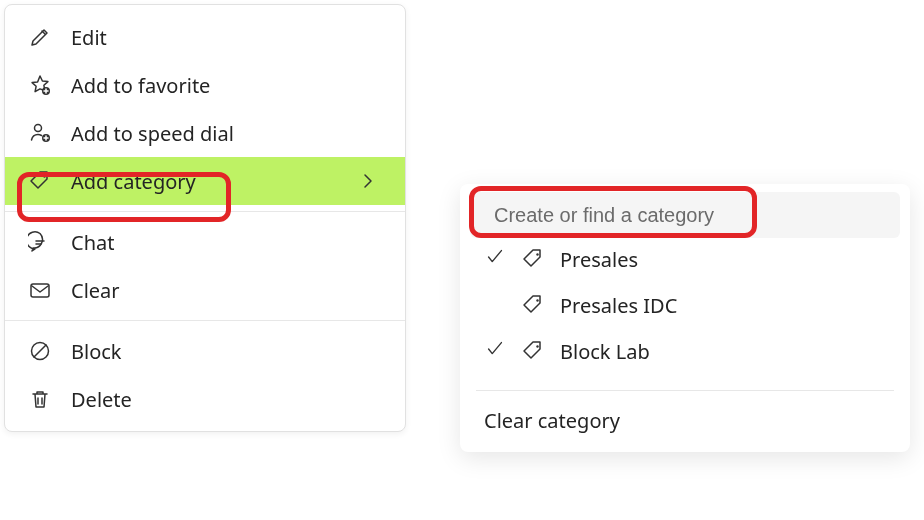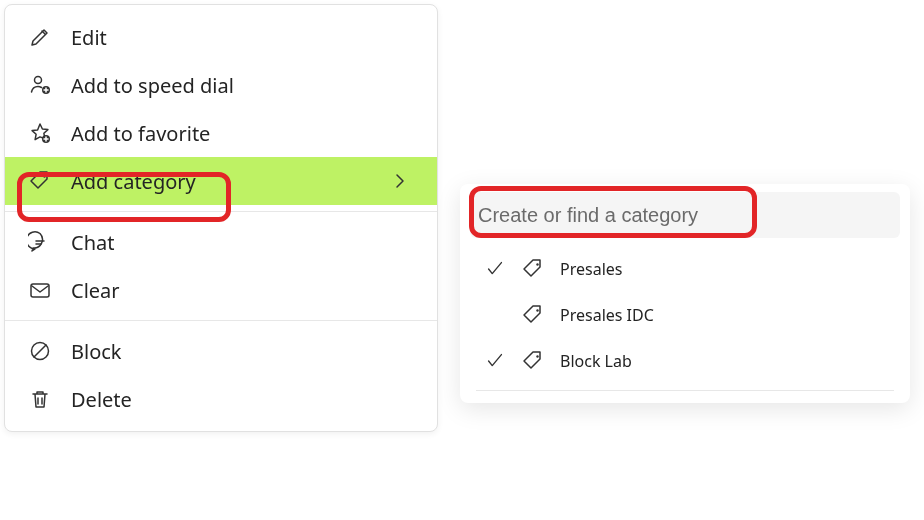--- a/index.html
+++ b/index.html
@@ -7,21 +7,21 @@
     margin: 0; padding: 0;
     width: 924px; height: 520px;
     font-family: "Segoe UI", system-ui, -apple-system, sans-serif;
     background: #fff;
     color: #242424;
     overflow: hidden;
   }
   .menu {
     position: absolute;
     left: 4px; top: 4px;
-    width: 434px;
+    width: 402px;
     border: 1px solid #e1e1e1;
     border-radius: 8px;
     background: #fff;
     padding: 8px 0;
     box-shadow: 0 2px 6px rgba(0,0,0,.06);
   }
   .menu-item {
     display: flex;
     align-items: center;
     gap: 18px;
@@ -70,38 +70,37 @@
   .search-wrap {
     position: relative;
     height: 46px;
     margin: 0 4px 8px 4px;
   }
   .search-input {
     width: 100%; height: 100%;
     border: none;
     background: #f5f5f5;
     border-radius: 6px;
-    padding: 0 8px;
+    padding: 0 24px;
     font-size: 20px;
     color: #0f172a;
     outline: none;
   }
   .search-input::placeholder { color: #6b6b6b; }
   .hl-search {
     left: -1px; top: -6px;
     width: 288px; height: 52px;
   }
 
   .cat-item {
     display: flex;
-    align-items: center;
     gap: 14px;
     padding: 0 18px;
     height: 46px;
-    font-size: 16px;
+    font-size: 20px;
   }
   .check-slot {
     width: 22px; height: 22px;
     display:inline-flex; align-items:center; justify-content:center;
     flex: 0 0 22px;
   }
   .cat-divider {
     height: 1px; background: #e7e7e7;
     margin: 6px 10px;
   }
@@ -122,40 +121,40 @@
           <path class="stroke" d="M4 20l1-4 11-11 3 3-11 11-4 1z"></path>
           <path class="stroke" d="M14 6l3 3"></path>
         </svg>
     </span>
     <span>Edit</span>
   </div>
 
   <div class="menu-item">
     <span class="icon-slot">
       <svg viewBox="0 0 24 24">
+        <path class="stroke" d="M12 3l2.4 5 5.5.6-4 3.7 1 5.4L12 15.9 7.1 18.7l1-5.4-4-3.7 5.5-.6z"></path>
+        <circle cx="18" cy="18" r="4" fill="#333"></circle>
+        <path d="M18 16v4M16 18h4" stroke="#fff" stroke-width="1.5" stroke-linecap="round"></path>
+      </svg>
+    </span>
+    <span>Add to favorite</span>
+  </div>
+
+  <div class="menu-item">
+    <span class="icon-slot">
+      <svg viewBox="0 0 24 24">
         <circle class="stroke" cx="10" cy="7" r="3.5"></circle>
         <path class="stroke" d="M3.5 19c.7-3.4 3.4-5.5 6.5-5.5 1.3 0 2.5.4 3.5 1"></path>
         <circle cx="18" cy="17" r="4" fill="#333"></circle>
         <path d="M18 15v4M16 17h4" stroke="#fff" stroke-width="1.5" stroke-linecap="round"></path>
       </svg>
     </span>
     <span>Add to speed dial</span>
   </div>
 
-  <div class="menu-item">
-    <span class="icon-slot">
-      <svg viewBox="0 0 24 24">
-        <path class="stroke" d="M12 3l2.4 5 5.5.6-4 3.7 1 5.4L12 15.9 7.1 18.7l1-5.4-4-3.7 5.5-.6z"></path>
-        <circle cx="18" cy="18" r="4" fill="#333"></circle>
-        <path d="M18 16v4M16 18h4" stroke="#fff" stroke-width="1.5" stroke-linecap="round"></path>
-      </svg>
-    </span>
-    <span>Add to favorite</span>
-  </div>
-
   <div class="menu-item hover">
     <span class="icon-slot">
       <svg viewBox="0 0 24 24">
         <path class="stroke" d="M12 3h7v7l-9 9-7-7 9-9z"></path>
         <circle cx="16.5" cy="7.5" r="1.2" fill="#333"></circle>
       </svg>
     </span>
     <span>Add category</span>
     <span class="icon-slot chevron">
       <svg viewBox="0 0 24 24">
@@ -255,13 +254,16 @@
       <svg viewBox="0 0 24 24">
           <path class="stroke" d="M12 3h7v7l-9 9-7-7 9-9z"></path>
           <circle cx="16.5" cy="7.5" r="1.2" fill="#333"></circle>
         </svg>
     </span>
     <span>Block Lab</span>
   </div>
 
   <div class="cat-divider"></div>
 
+  <div class="clear-cat">
+    <span>Clear category</span>
+  </div>
 </div>
 
 </body></html>

